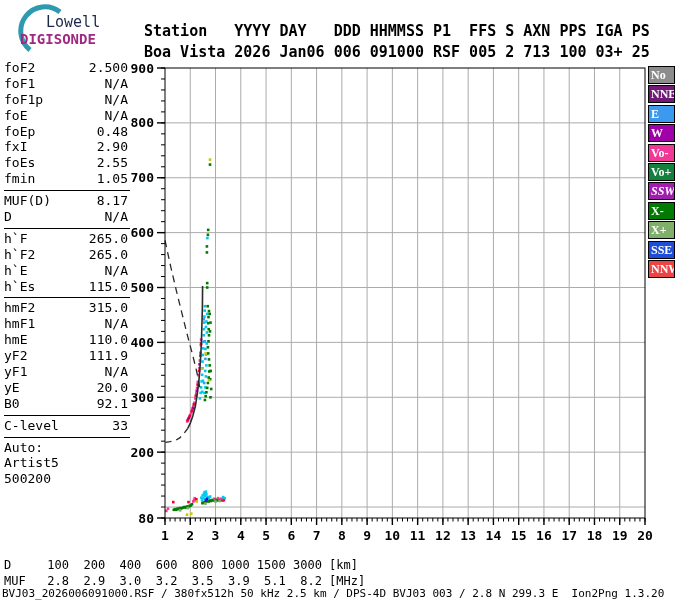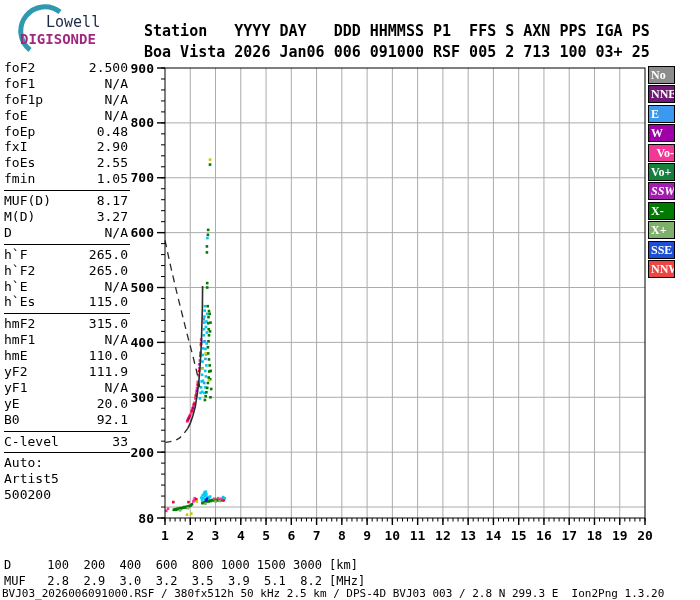--- a/index.html
+++ b/index.html
@@ -52,21 +52,20 @@
     <div class="p-row"><span>foF2</span><span>2.500</span></div>
     <div class="p-row"><span>foF1</span><span>N/A</span></div>
     <div class="p-row"><span>foF1p</span><span>N/A</span></div>
     <div class="p-row"><span>foE</span><span>N/A</span></div>
     <div class="p-row"><span>foEp</span><span>0.48</span></div>
     <div class="p-row"><span>fxI</span><span>2.90</span></div>
     <div class="p-row"><span>foEs</span><span>2.55</span></div>
     <div class="p-row"><span>fmin</span><span>1.05</span></div>
     <div class="p-div"></div>
     <div class="p-row"><span>MUF(D)</span><span>8.17</span></div>
-    <div class="p-row"><span>M(D)</span><span>3.27</span></div>
     <div class="p-row"><span>D</span><span>N/A</span></div>
     <div class="p-div"></div>
     <div class="p-row"><span>h`F</span><span>265.0</span></div>
     <div class="p-row"><span>h`F2</span><span>265.0</span></div>
     <div class="p-row"><span>h`E</span><span>N/A</span></div>
     <div class="p-row"><span>h`Es</span><span>115.0</span></div>
     <div class="p-div"></div>
     <div class="p-row"><span>hmF2</span><span>315.0</span></div>
     <div class="p-row"><span>hmF1</span><span>N/A</span></div>
     <div class="p-row"><span>hmE</span><span>110.0</span></div>
@@ -483,21 +482,21 @@
     <text x="619.7368421052631" y="540" text-anchor="middle" font-size="13" font-weight="bold" fill="#000000">19</text>
     <line x1="645" y1="518" x2="645" y2="525" stroke="#000000" stroke-width="1.4"></line>
     <text x="645" y="540" text-anchor="middle" font-size="13" font-weight="bold" fill="#000000">20</text>
   </svg>
 
 <div id="legend" class="abs">
     <div class="chip" style="background: rgb(140, 140, 140);">No Val</div>
     <div class="chip" style="background: #701a75;">NNE</div>
     <div class="chip" style="background: rgb(59, 153, 240);">E</div>
     <div class="chip" style="background: rgb(160, 0, 168);">W</div>
-    <div class="chip" style="background: rgb(242, 56, 151); text-align: right;">Vo-</div>
+    <div class="chip" style="background: rgb(242, 56, 151);">Vo-</div>
     <div class="chip" style="background: #15803d;">Vo+</div>
     <div class="chip" style="background: #a21caf; font-style: italic;">SSW</div>
     <div class="chip" style="background: rgb(0, 122, 0);">X-</div>
     <div class="chip" style="background: rgb(127, 176, 107);">X+</div>
     <div class="chip" style="background: #1d4ed8;">SSE</div>
     <div class="chip" style="background: #ef4444;">NNW</div>
   </div>
 
 <div id="footer-block" class="abs">
   <pre>D     100  200  400  600  800 1000 1500 3000 [km]</pre>

